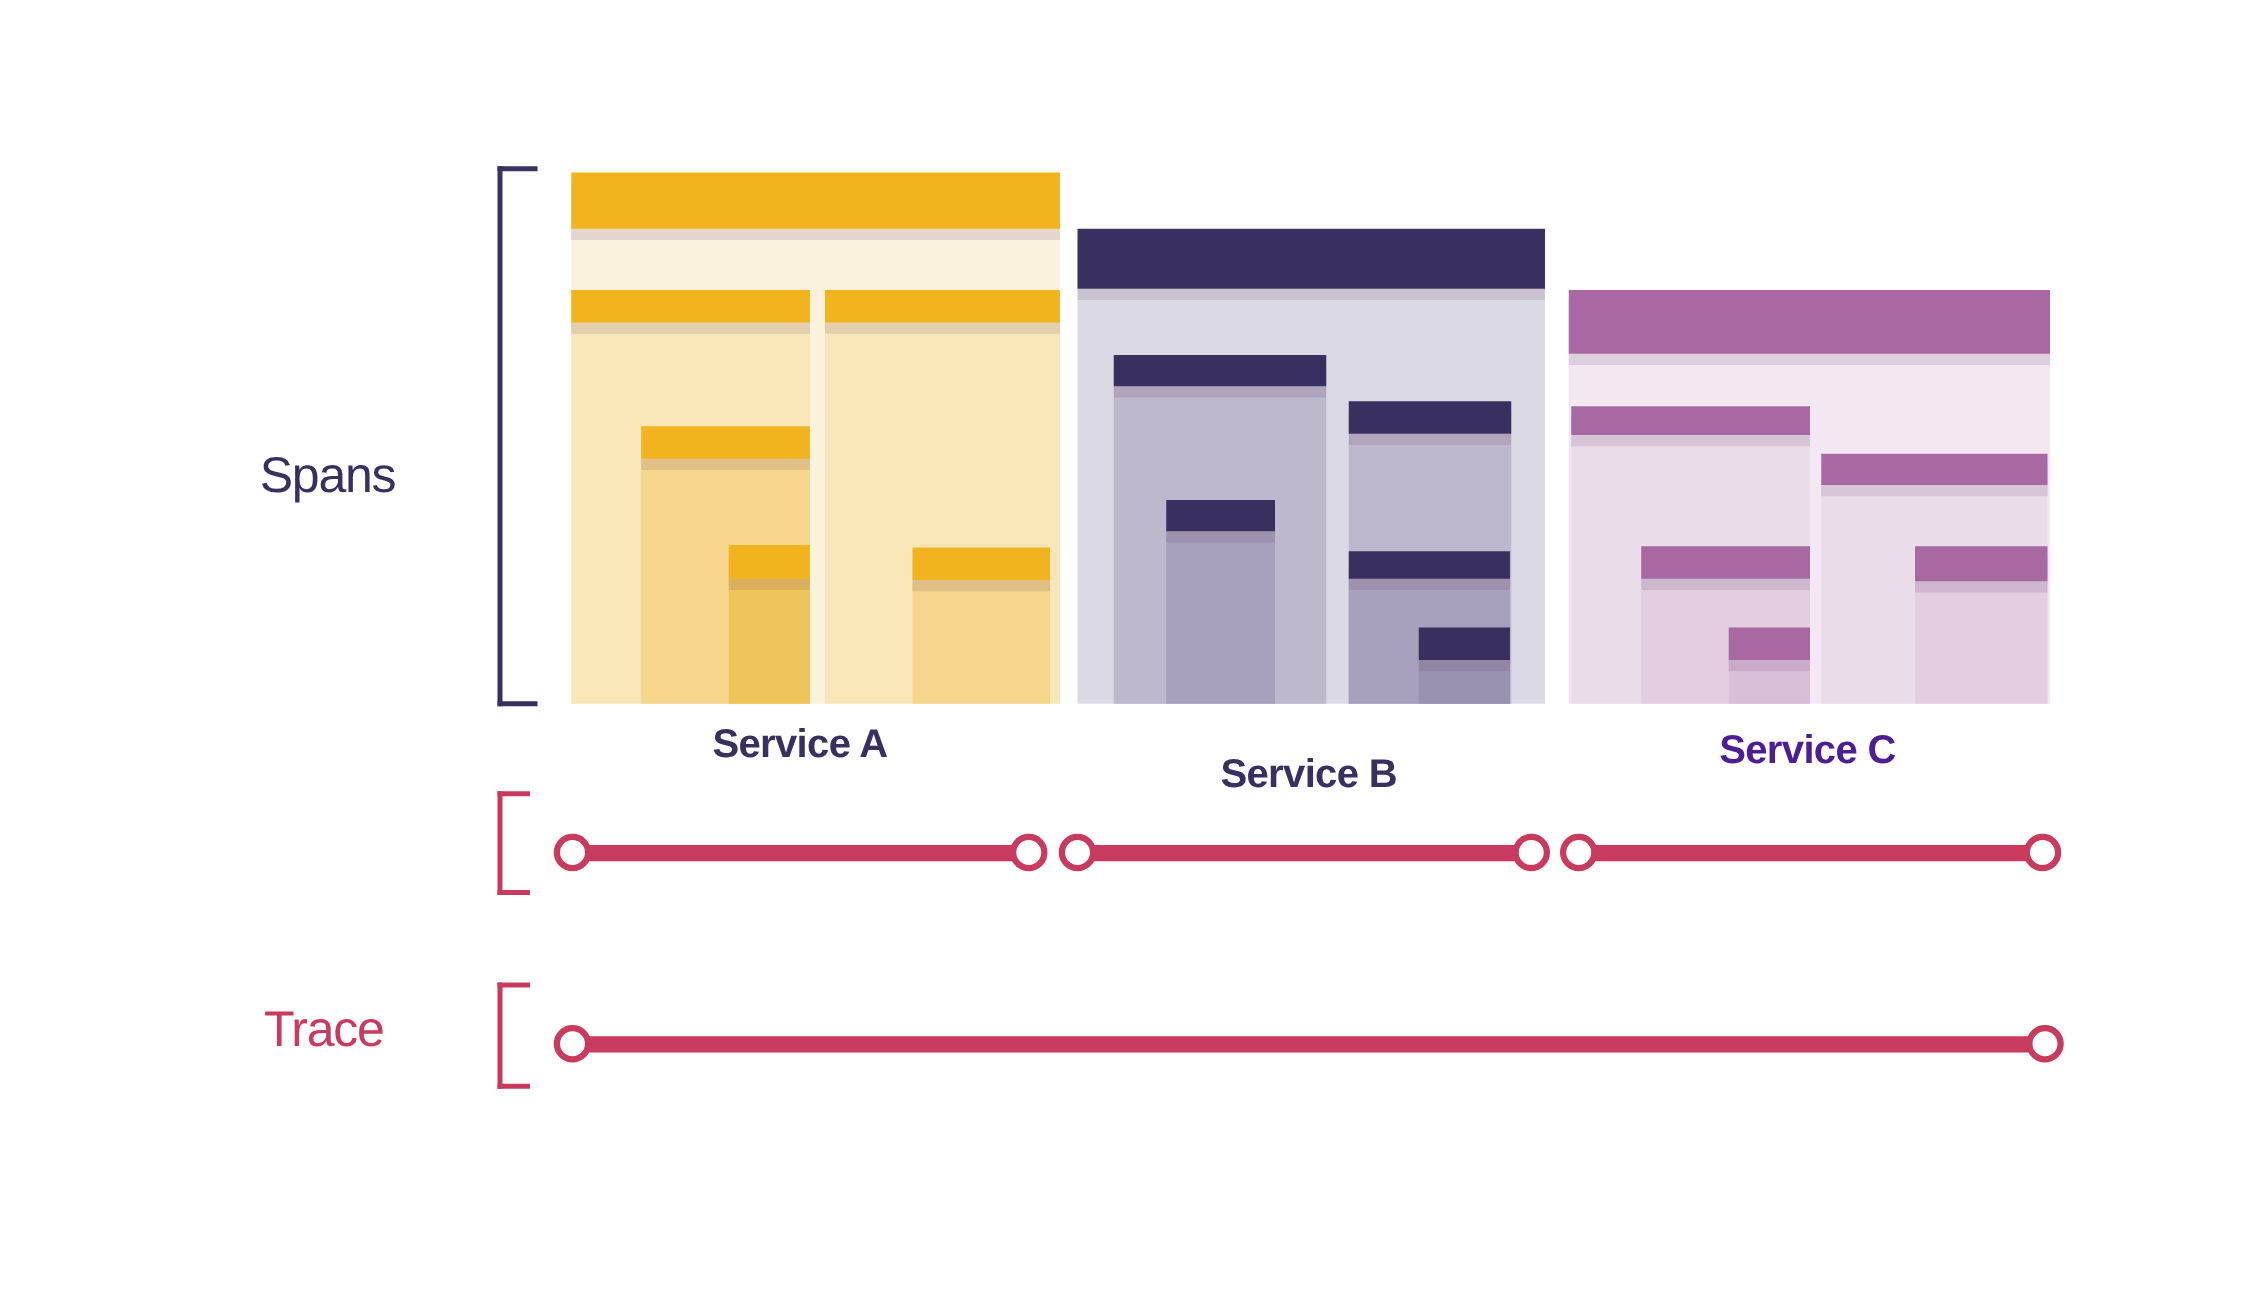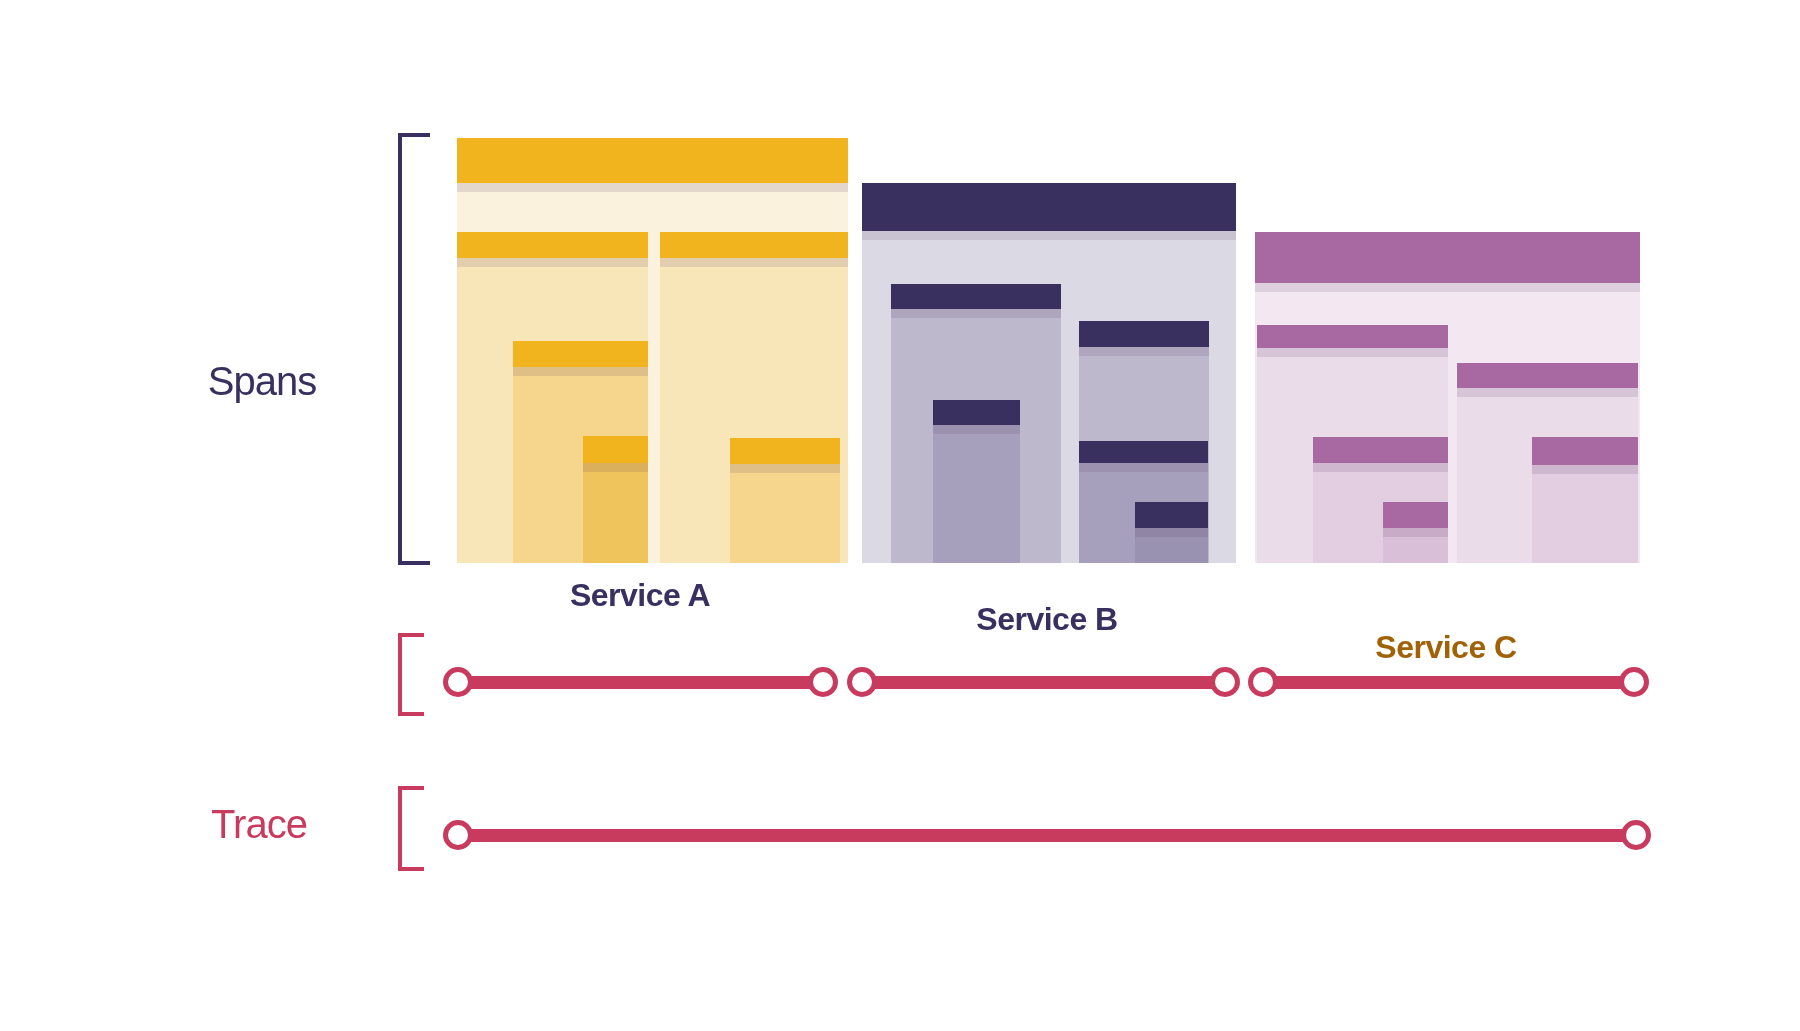--- a/index.html
+++ b/index.html
@@ -50,21 +50,21 @@
   }
 </style>
 </head>
 <body>
 
 <div id="canvas" style="width: 1800px; height: 1031px; background: rgb(255, 255, 255);">
   <div class="rlabel" style="left: 262px; top: 381px; color: rgb(57, 48, 96); font-size: 40px;">Spans</div>
   <div class="rlabel" style="left: 259px; top: 824px; color: rgb(201, 59, 94); font-size: 40px;">Trace</div>
   <div class="slabel" style="left: 640px; top: 595px; color: rgb(57, 48, 96);">Service A</div>
   <div class="slabel" style="left: 1047px; top: 619px; color: rgb(57, 48, 96);">Service B</div>
-  <div class="slabel" style="left: 1446px; top: 647px; color: #a16207;">Service C</div>
+  <div class="slabel" style="left: 1446px; top: 600px; color: #4c1d95;">Service C</div>
 <div class="bracket" style="left: 398px; top: 133px; width: 28px; height: 424px; border-color: rgb(57, 48, 96);"></div>
     <div class="bracket" style="left: 398px; top: 633px; width: 22px; height: 75px; border-color: rgb(201, 59, 94);"></div>
     <div class="bracket" style="left: 398px; top: 786px; width: 22px; height: 77px; border-color: rgb(201, 59, 94);"></div>
     <div class="sbody" style="left: 457px; top: 183px; width: 391px; height: 380px; background: rgb(250, 242, 220);"></div>
     <div class="sbody" style="left: 457px; top: 258px; width: 191px; height: 305px; background: rgb(248, 230, 185);"></div>
     <div class="sbody" style="left: 660px; top: 258px; width: 188px; height: 305px; background: rgb(248, 230, 185);"></div>
     <div class="sbody" style="left: 513px; top: 367px; width: 135px; height: 196px; background: rgb(245, 214, 140);"></div>
     <div class="sbody" style="left: 583px; top: 463px; width: 65px; height: 100px; background: rgb(240, 196, 92);"></div>
     <div class="sbody" style="left: 730px; top: 464px; width: 110px; height: 99px; background: rgb(245, 214, 140);"></div>
     <div class="sbar" style="left: 457px; top: 138px; width: 391px; height: 45px; background: rgb(241, 180, 31);"></div>

